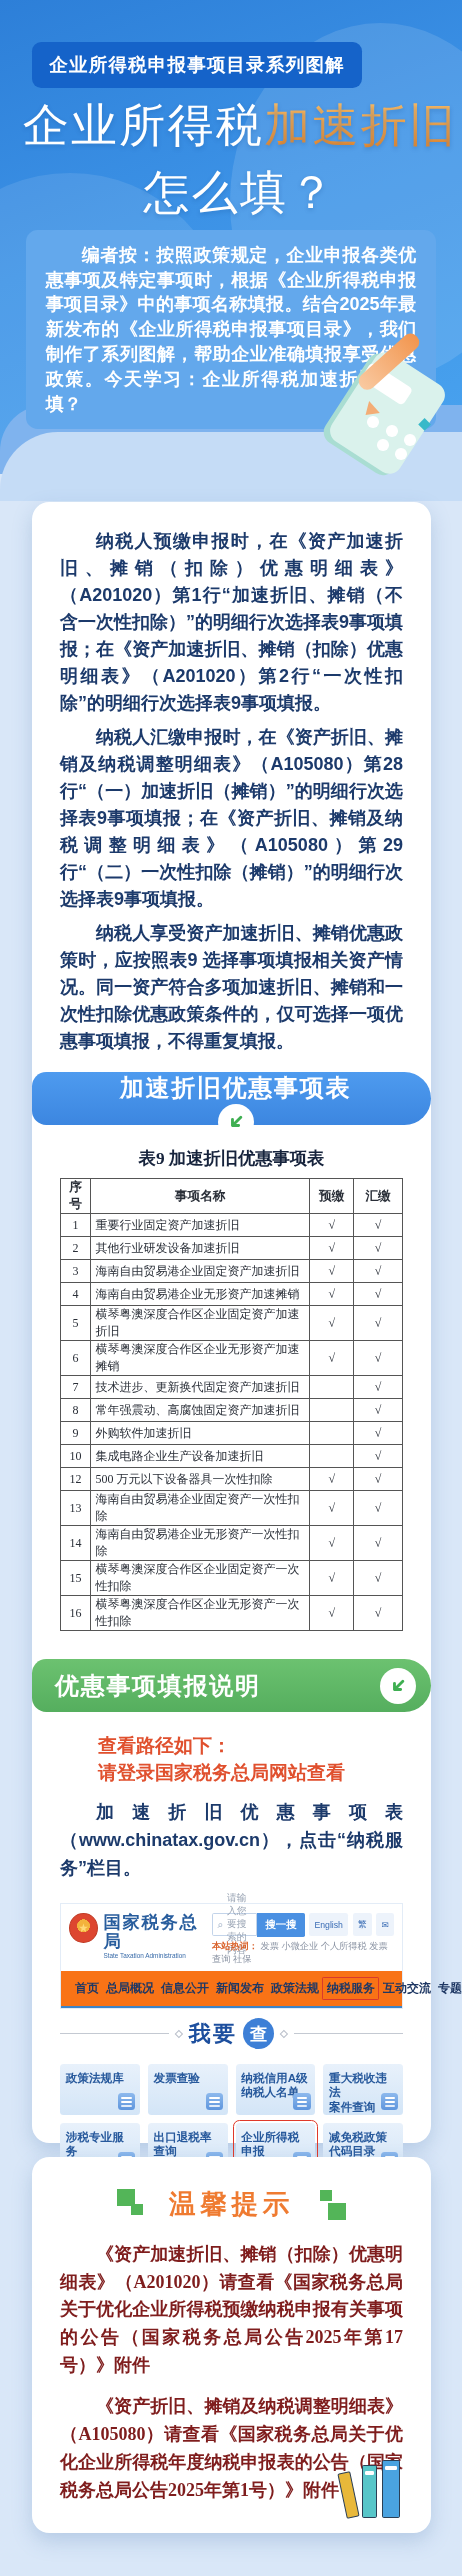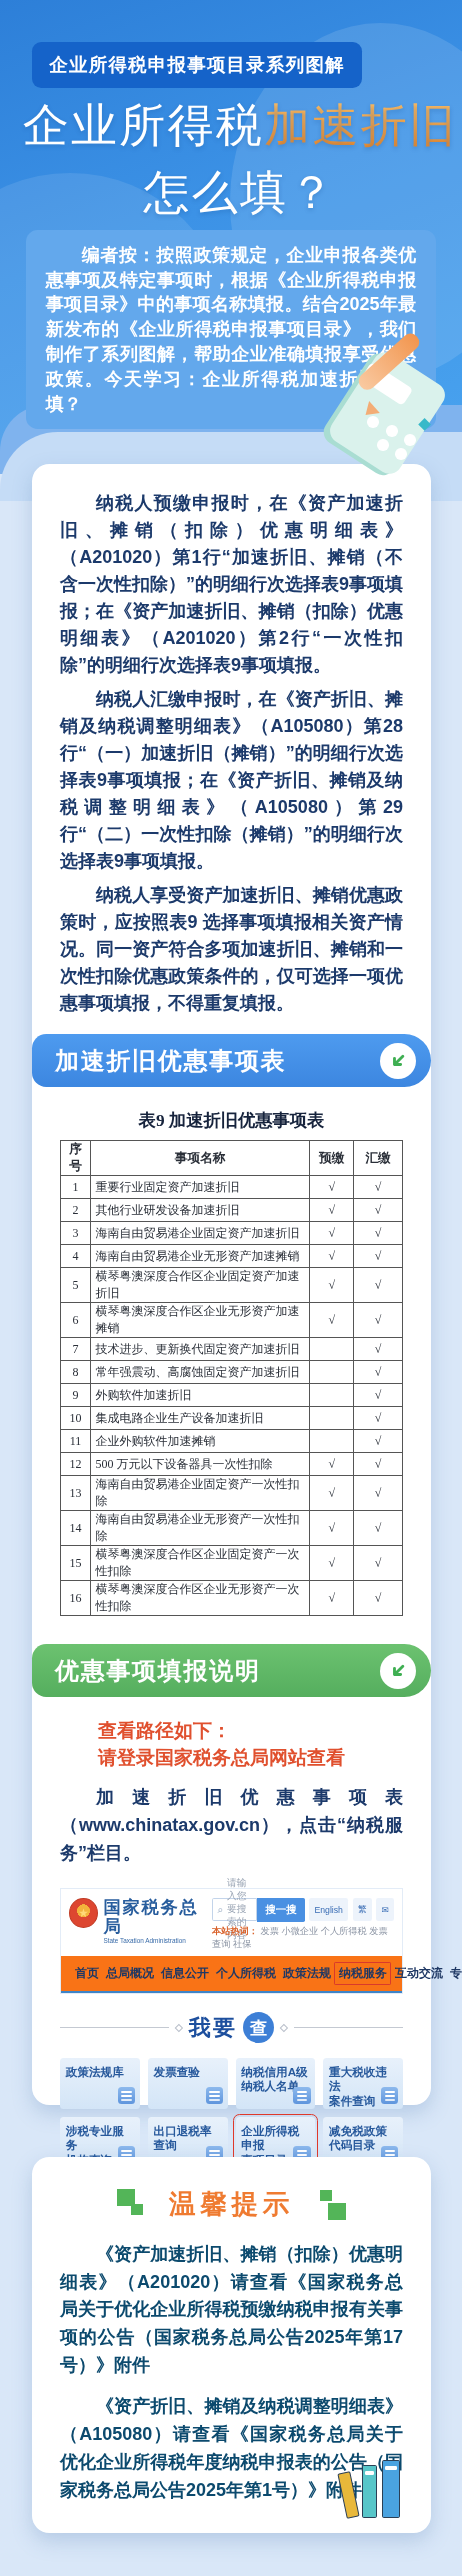--- a/index.html
+++ b/index.html
@@ -38,30 +38,30 @@
   .calc .k4{left:65px;top:88px}.calc .k5{left:83px;top:97px}
   .calc .dia{position:absolute;left:108px;top:69px;width:9.2px;height:9.2px;background:#39b9c9;transform:rotate(45deg);}
   .calc .pencil{position:absolute;left:55px;top:25.4px;width:75px;height:17.3px;border-radius:8px;
         background:linear-gradient(90deg,#f9c9a0,#f2954e);transform:rotate(-42deg);transform-origin:left bottom;}
   .calc .tip{position:absolute;left:50px;top:54px;width:0;height:0;border-left:8px solid transparent;
         border-right:8px solid transparent;border-top:12.7px solid #f3ad76;transform:rotate(48deg);}
 
   
   .card{position:absolute;left:32px;width:399px;background:#fff;border-radius:17.3px;
         box-shadow:0 8px 19.7px rgba(90,130,180,.28);}
-  .card-main{top:464px;height:1641px;padding:26px 28px 0 28px;}
+  .card-main{top:502px;height:1641px;padding:26px 28px 0 28px;}
   .card-tips{top:2157px;height:376px;padding:22px 28px 16px 28px;}
 
   .para{margin:0 0 7px 0;color:#1c3a6b;font-size:18px;font-weight:700;line-height:1.5;
         text-align:justify;text-indent:2em;}
 
   .pill{display:flex;align-items:center;justify-content:space-between;height:53px;
         margin:17.3px -28px 0 -28px;padding:0 15px 0 23px;border-radius:15px 28px 28px 15px;color:#fff;
         font-size:24px;font-weight:900;letter-spacing:1.7px;}
-  .pill.blue{background:linear-gradient(180deg,#4e9bef,#3c86e0);}
+  .pill.blue{background:linear-gradient(180deg,#4e9bef,#3c86e0);flex-direction:column;}
   .pill.green{background:linear-gradient(180deg,#6cc270,#55ae5e);margin-top:28px;}
   .arrow-circle{width:36px;height:36px;border-radius:50%;background:#fff;display:flex;
         align-items:center;justify-content:center;flex:0 0 auto;}
   .arrow-circle svg{width:22px;height:22px;}
 
   .table-title{margin-top:21px;text-align:center;color:#16233c;font-size:17.3px;font-weight:700;
         font-family:"Liberation Serif","DejaVu Serif",serif;}
   table.t9{margin-top:8px;border-collapse:collapse;width:343px;
         font-family:"Liberation Serif","DejaVu Serif",serif;color:#2a2f38;}
   table.t9 th,table.t9 td{border:0.6px solid #555;height:23px;padding:0 4.6px;font-size:12px;}
@@ -91,21 +91,21 @@
   .mini-btn{height:23px;margin-left:4.6px;padding:0 5.2px;background:#edf3fb;border-radius:2.3px;color:#3a6db5;
         font-size:8.7px;display:flex;align-items:center;}
   .hotwords{padding:0 8px 5.8px 8px;font-size:9.2px;color:#8a93a3;}
   .hotwords .hw-label{color:#d9622b;font-weight:700;}
   .sta-nav{display:flex;align-items:center;justify-content:space-between;background:#f97316;
         padding:5.8px 10.4px;border-bottom:2.9px solid #3e84c8;}
   .sta-nav .nav-item{color:#1f3864;font-size:12px;font-weight:700;padding:2.3px 3.5px;white-space:nowrap;}
   .sta-nav .nav-item.active{border:1.2px solid #d93a2b;border-radius:1.2px;}
 
   
-  .query-banner{display:flex;align-items:center;margin-top:16px;height:35px;}
+  .query-banner{display:flex;align-items:center;margin-top:7px;height:35px;}
   .query-banner .rule{flex:1;height:0.6px;background:#c4c9d2;}
   .query-banner .dia{width:5.8px;height:5.8px;border:0.6px solid #b9bfca;transform:rotate(45deg);margin:0 7px;background:#fff;}
   .query-banner .qtext{color:#1d4f9e;font-size:22px;font-weight:900;letter-spacing:2.3px;margin-right:5.8px;}
   .query-banner .qcircle{width:31px;height:31px;border-radius:50%;background:#3d7fd6;color:#fff;font-size:17.3px;
         font-weight:900;display:flex;align-items:center;justify-content:center;}
   .svc-grid{display:grid;grid-template-columns:repeat(4,1fr);gap:8px;margin-top:12.7px;}
   .svc-card{position:relative;height:51px;border-radius:3.5px;background:linear-gradient(180deg,#e8f1fb,#d3e5f7);
         padding:7px 5.8px;color:#27599c;font-size:11.6px;font-weight:700;line-height:1.25;}
   .svc-card .svc-icon{position:absolute;right:4.6px;bottom:4.6px;width:17.3px;height:17.3px;border-radius:3.5px;
         background:linear-gradient(180deg,#8db9ed,#5e95dd);}
@@ -114,22 +114,22 @@
   .svc-card.highlight{outline:1.7px solid #e0392a;outline-offset:2.9px;}
 
   
   .tips-header{display:flex;align-items:center;justify-content:center;height:49px;}
   .tips-title{color:#ef7b31;font-size:26.6px;font-weight:900;letter-spacing:4.6px;margin:0 19.7px;}
   .sq-group{position:relative;width:32px;height:32px;}
   .sq-a{position:absolute;width:17.3px;height:17.3px;background:#53b558;}
   .sq-b{position:absolute;width:11.6px;height:11.6px;background:#53b558;}
   .sq-group.left .sq-a{left:0;top:1.2px;}   .sq-group.left .sq-b{left:14px;top:16px;}
   .sq-group.right .sq-a{right:0;top:15px;}.sq-group.right .sq-b{right:14px;top:2.3px;}
-  .tips-para{margin:12.7px 0 0 0;color:#0c4a6e;font-size:18px;font-weight:700;line-height:1.55;
-        text-align:justify;text-indent:2em;}
+  .tips-para{margin:12.7px 0 0 0;color:#7f1d1d;font-size:18px;font-weight:700;line-height:1.55;
+        text-align:justify;text-indent:2em;font-family:Liberation Serif, serif;}
   .books{position:absolute;right:19.7px;bottom:15px;width:69px;height:60px;}
   .books .b1{position:absolute;left:0;bottom:0;width:12.7px;height:46px;background:#e8b83a;border:1.7px solid #2b3f55;
         transform:rotate(-12deg);border-radius:1.7px;}
   .books .b2{position:absolute;left:19.7px;bottom:0;width:15px;height:53px;background:#57c6c9;border:1.7px solid #2b3f55;border-radius:1.7px;}
   .books .b3{position:absolute;left:40px;bottom:0;width:17.3px;height:58px;background:#4aa3e0;border:1.7px solid #2b3f55;border-radius:1.7px;}
   .books .b2::after,.books .b3::after{content:"";position:absolute;left:1.7px;top:4.6px;right:1.7px;height:4.6px;background:#fff;border-radius:1.2px;}
 </style>
 </head>
 <body>
 
@@ -240,26 +240,20 @@
           </tr>
       <tr>
             <td class="c-no">9</td>
             <td class="c-name">外购软件加速折旧</td>
             <td class="c-pre"></td>
             <td class="c-set">√</td>
           </tr>
       <tr>
             <td class="c-no">10</td>
             <td class="c-name">集成电路企业生产设备加速折旧</td>
-            <td class="c-pre"></td>
-            <td class="c-set">√</td>
-          </tr>
-      <tr>
-            <td class="c-no">11</td>
-            <td class="c-name">企业外购软件加速摊销</td>
             <td class="c-pre"></td>
             <td class="c-set">√</td>
           </tr>
       <tr>
             <td class="c-no">12</td>
             <td class="c-name">500 万元以下设备器具一次性扣除</td>
             <td class="c-pre">√</td>
             <td class="c-set">√</td>
           </tr>
       <tr>
@@ -326,21 +320,21 @@
           <div class="hotwords" style="padding:3.5px 0 0 0;">
             <span class="hw-label">本站热词：</span>
             <span>发票  小微企业  个人所得税  发票查询  社保</span>
           </div>
         </div>
       </div>
       <div class="sta-nav">
         <span class="nav-item">首页</span>
         <span class="nav-item">总局概况</span>
         <span class="nav-item">信息公开</span>
-        <span class="nav-item">个人所得税</span>
+        <span class="nav-item">新闻发布</span>
         <span class="nav-item">政策法规</span>
         <span class="nav-item active">纳税服务</span>
         <span class="nav-item">互动交流</span>
         <span class="nav-item">专题专栏</span>
       </div>
     </div>
 
 
     <div class="query-banner">
       <div class="rule"></div>

